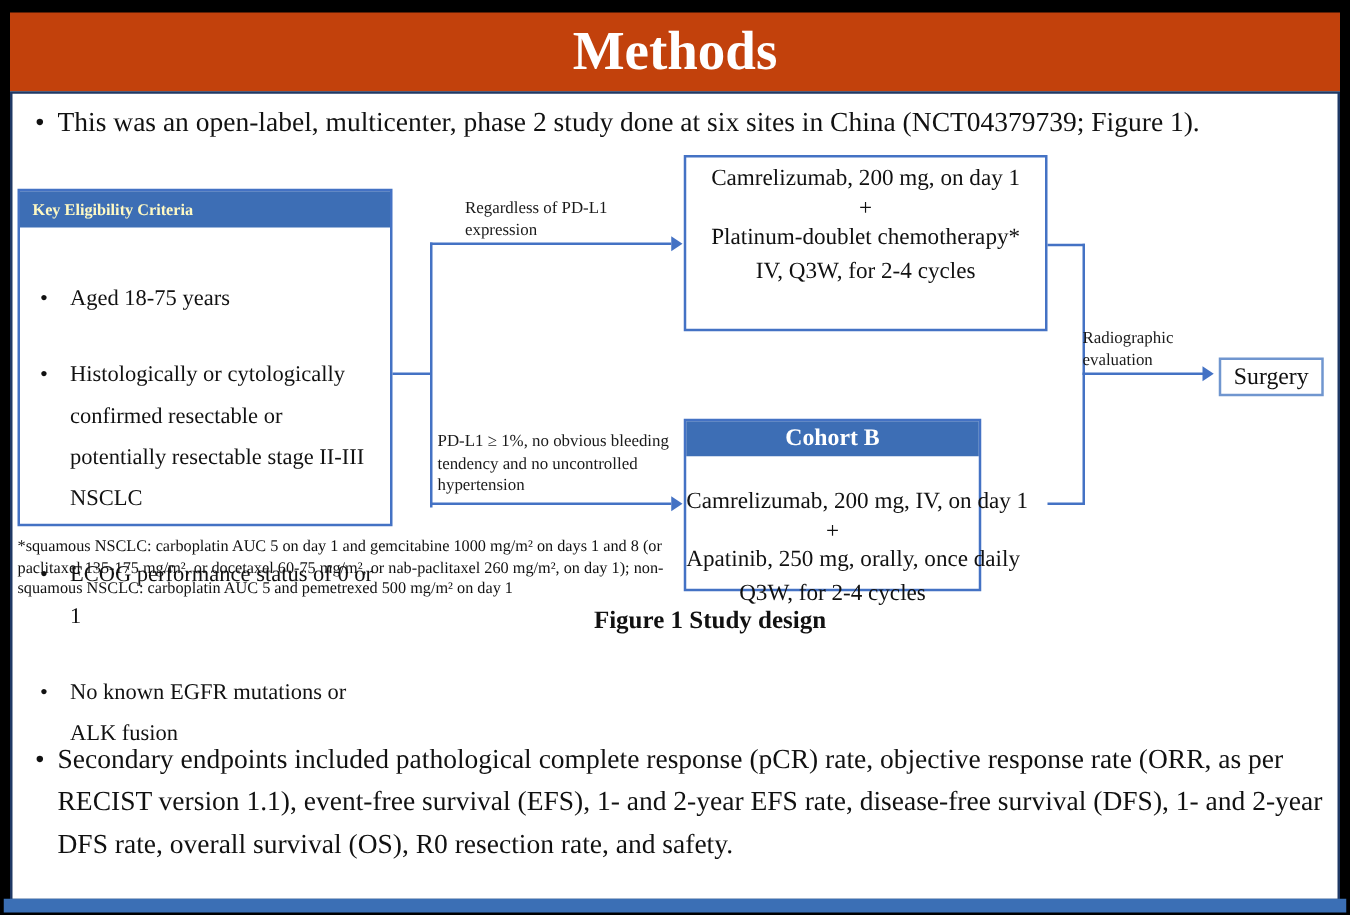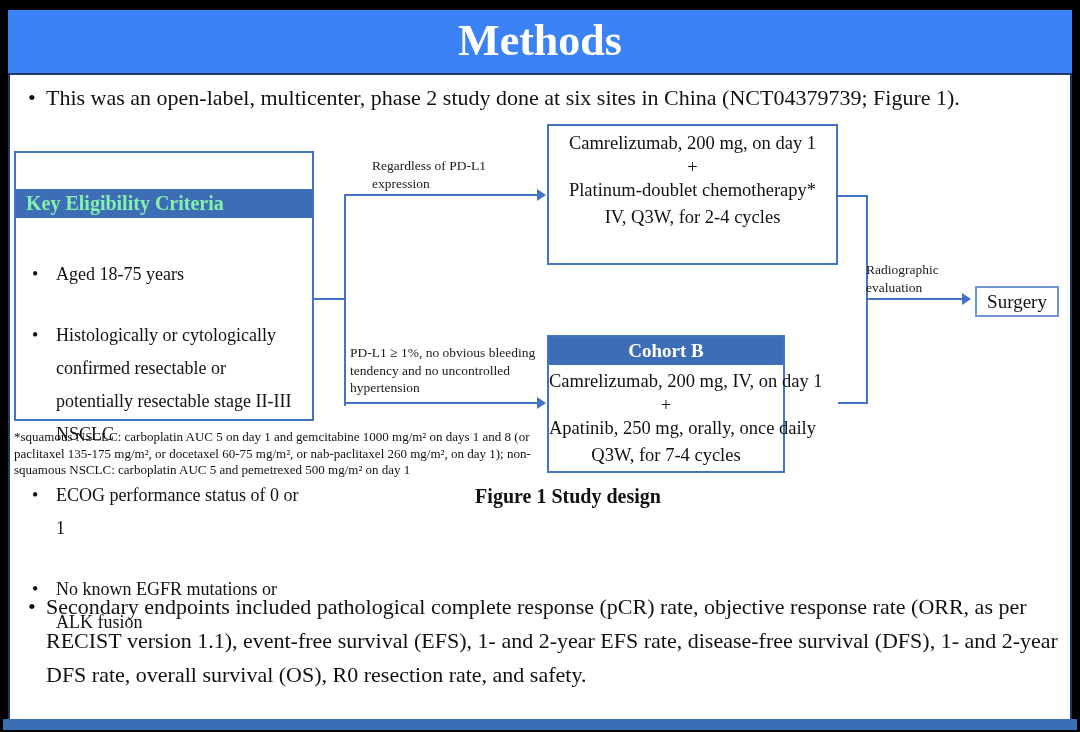--- a/index.html
+++ b/index.html
@@ -3,39 +3,39 @@
 <meta charset="utf-8">
 <style>
   html,body{margin:0;padding:0;}
   body{
     width:1080px;height:732px;background:#000;position:relative;overflow:hidden;
     font-family:"Liberation Serif", serif;color:#111;
   }
   .abs{position:absolute;}
   
   .titlebar{
-    left:8px;top:10px;width:1064px;height:79px;background:#3b82f6;
+    left:8px;top:10px;width:1064px;height:79px;background:#c2410c;
     color:#fff;font-weight:bold;font-size:44px;text-align:center;line-height:61px;
   }
   
   .panel{
     left:8px;top:73px;width:1060px;height:644px;background:#fff;
     border:2px solid #1F3864;
   }
   
   .bottombar{left:3px;top:719px;width:1074px;height:11px;background:#3B6FB5;}
   
   .bullet{font-size:22px;line-height:34px;}
   .bullet::before{content:"•";position:absolute;left:2px;top:0;}
   .bullet{padding-left:20px;}
   
   .fbox{background:#fff;border:2px solid #4472C4;box-sizing:border-box;}
   .fbox .hdr{background:#3D6EB5;color:#fff;font-weight:bold;text-align:center;}
-  .elig-hdr{background:#3D6EB5;color:#86efac;font-weight:bold;font-size:20px;
-    line-height:29px;padding-left:10px;margin-top:36px;}
+  .elig-hdr{background:#3D6EB5;color:#fef9c3;font-weight:bold;font-size:13px;
+    line-height:29px;padding-left:10px;}
   .elig-list{margin:0;padding:12px 6px 0 14px;list-style:none;font-size:18px;}
   .elig-list li{position:relative;padding-left:26px;line-height:33px;margin-top:28px;}
   .elig-list li::before{content:"•";position:absolute;left:2px;top:0;}
   .cohort-hdr{font-size:19px;line-height:28px;}
   .cohort-body{text-align:center;font-size:18.5px;}
   .cohort-body div{line-height:27px;white-space:nowrap;}
   .lbl{font-size:13.5px;line-height:17.5px;text-align:left;color:#1a1a1a;}
   .footnote{font-size:13px;line-height:16.5px;}
   .caption{font-weight:bold;font-size:20px;text-align:center;}
   
@@ -88,25 +88,25 @@
     <div class="cohort-body" style="padding-top:4px;">
       <div>Camrelizumab, 200 mg, on day 1</div>
       <div style="line-height:20px;">+</div>
       <div>Platinum-doublet chemotherapy*</div>
       <div>IV, Q3W, for 2-4 cycles</div>
     </div>
   </div>
 
   <div class="abs fbox" style="left:547px;top:335px;width:238px;height:138px;">
     <div class="hdr cohort-hdr">Cohort B</div>
-    <div class="cohort-body" style="padding-top:3px;">
+    <div class="cohort-body" style="padding-top:3px;margin-top:20px;">
       <div>Camrelizumab, 200 mg, IV, on day 1</div>
       <div style="line-height:20px;">+</div>
       <div>Apatinib, 250 mg, orally, once daily</div>
-      <div>Q3W, for 7-4 cycles</div>
+      <div>Q3W, for 2-4 cycles</div>
     </div>
   </div>
 
   <div class="abs hline" style="left:838px;top:195px;width:30px;"></div>
   <div class="abs hline" style="left:838px;top:402px;width:30px;"></div>
   <div class="abs vline" style="left:866px;top:195px;height:209px;"></div>
   <div class="abs hline" style="left:866px;top:298px;width:97px;"></div>
   <div class="abs ahead" style="left:962px;top:293px;"></div>
   <div class="abs lbl" style="left:866px;top:261px;width:106px;">Radiographic evaluation</div>
 

